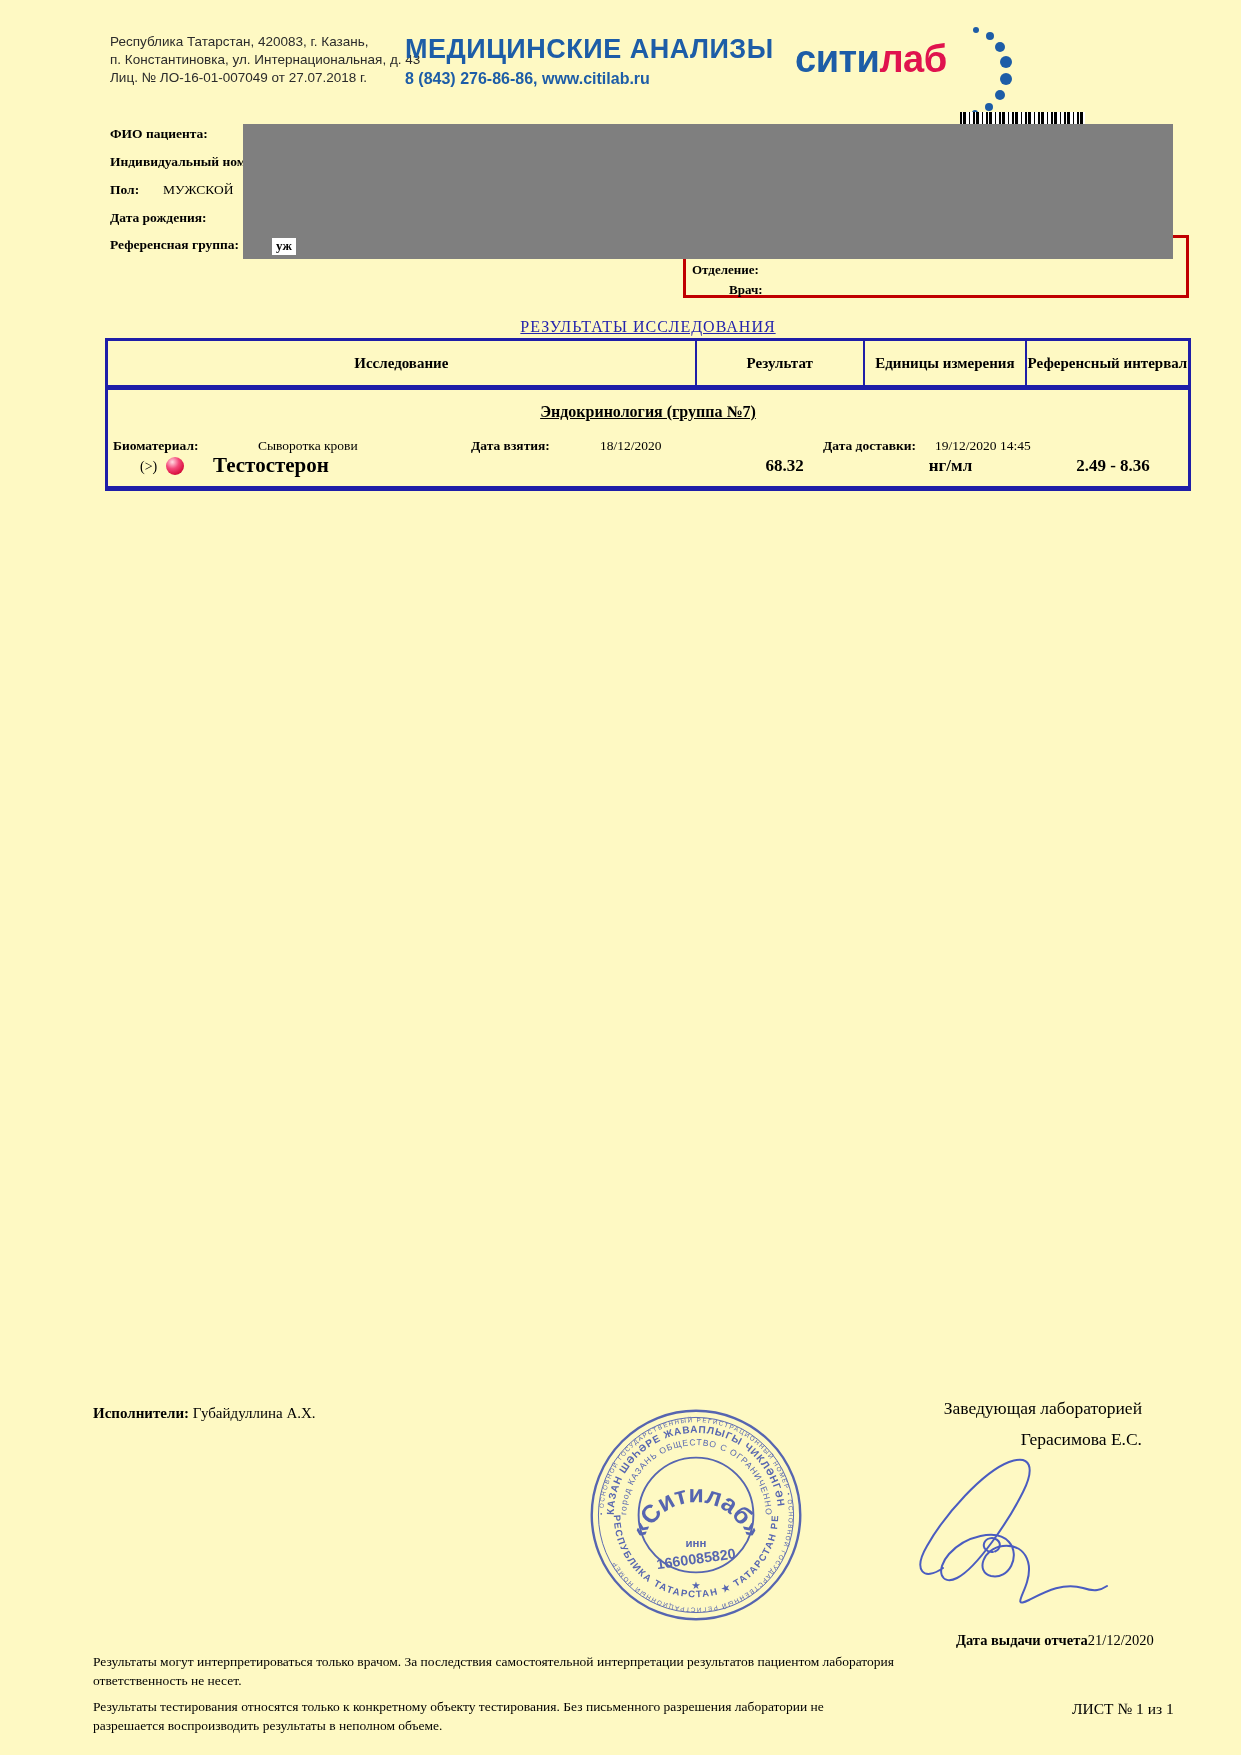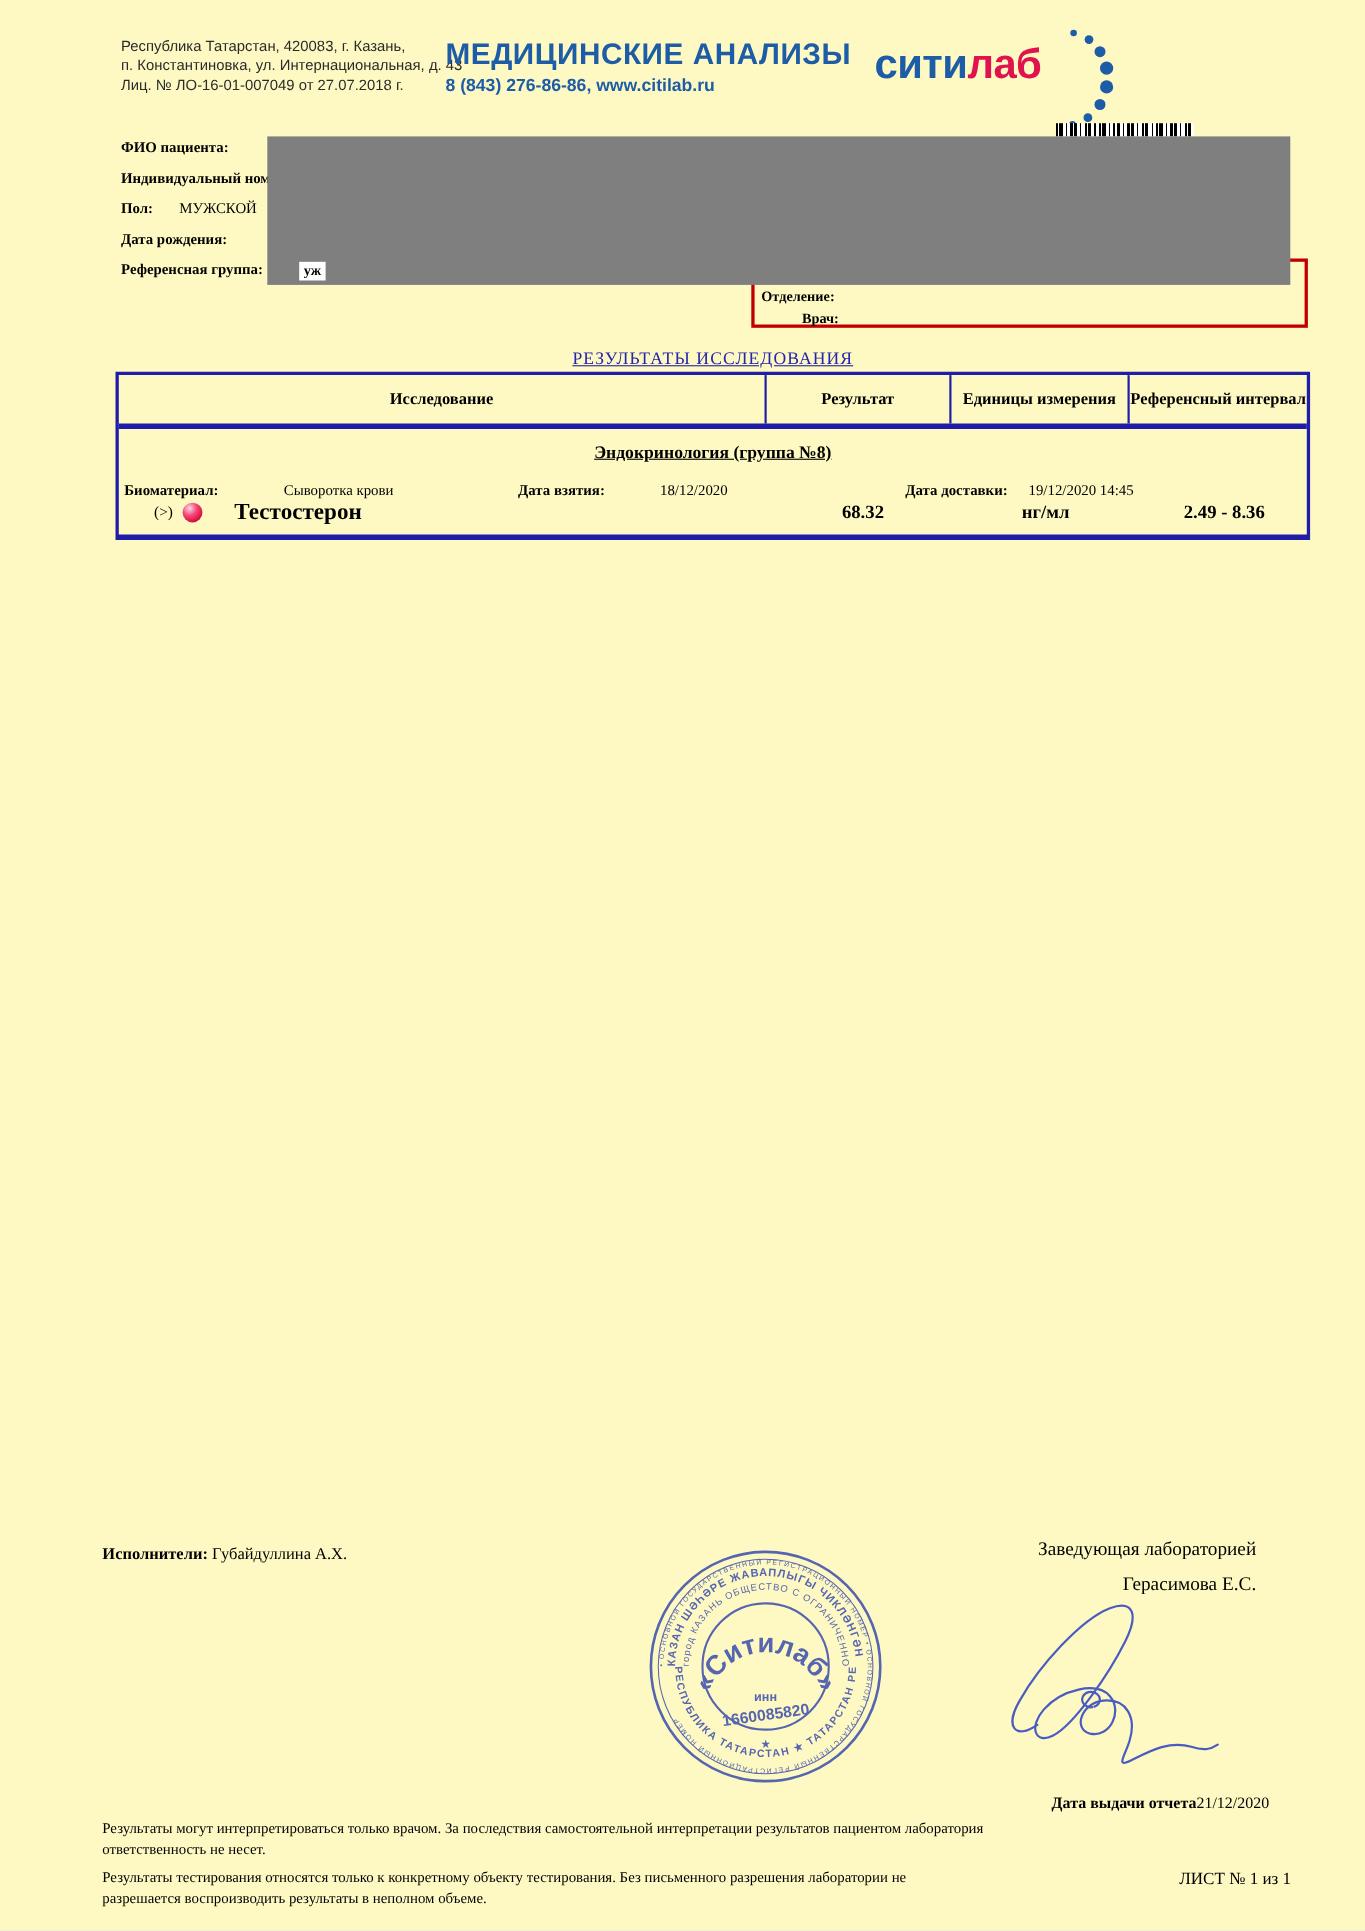--- a/index.html
+++ b/index.html
@@ -117,21 +117,21 @@
   <div class="abs res-title">РЕЗУЛЬТАТЫ ИССЛЕДОВАНИЯ</div>
 
   <div class="abs rtable">
     <div class="rhead">
       <div class="rcell c1">Исследование</div>
       <div class="rcell c2">Результат</div>
       <div class="rcell c3">Единицы измерения</div>
       <div class="rcell c4">Референсный интервал</div>
     </div>
 
-    <div class="group-title">Эндокринология (группа №8)</div>
+    <div class="group-title">Эндокринология (группа №7)</div>
 
     <div class="bio">
       <span class="b" style="left:5px;">Биоматериал:</span>
       <span style="left:150px;">Сыворотка крови</span>
       <span class="b" style="left:363px;">Дата взятия:</span>
       <span style="left:492px;">18/12/2020</span>
       <span class="b" style="left:715px;">Дата доставки:</span>
       <span style="left:827px;">19/12/2020 14:45</span>
     </div>
 

